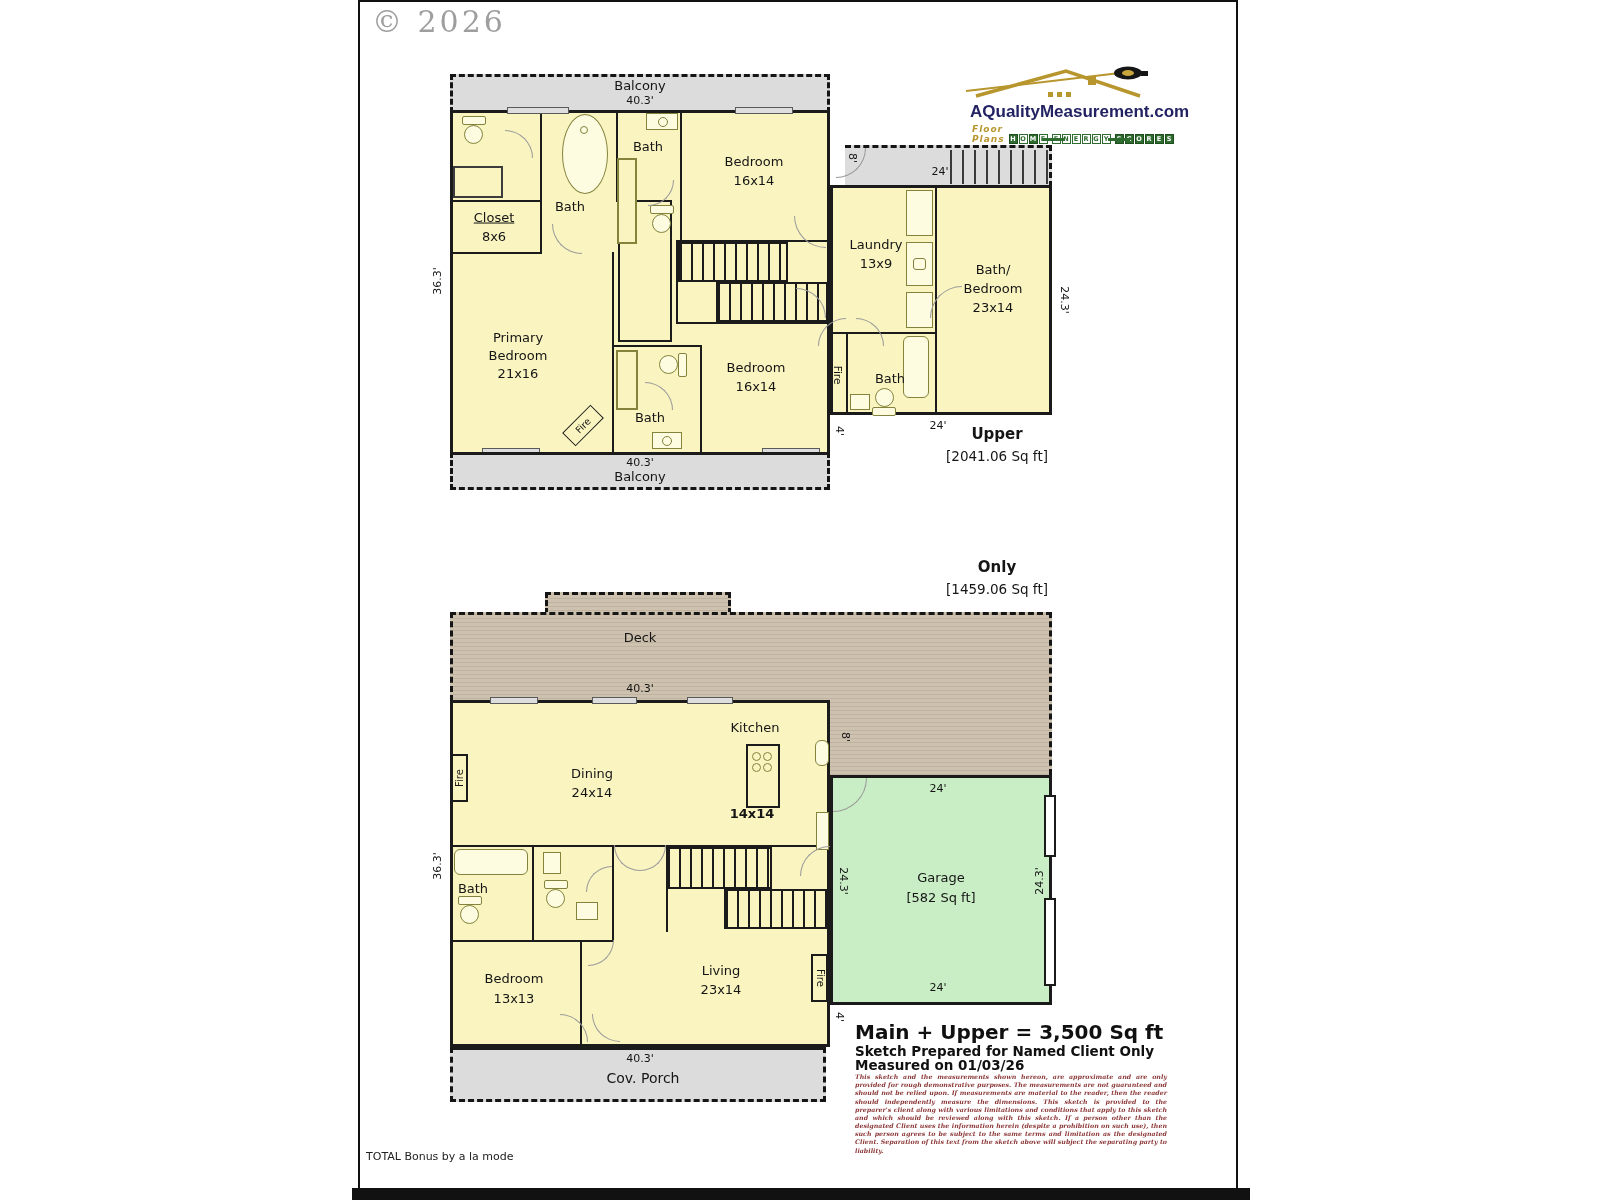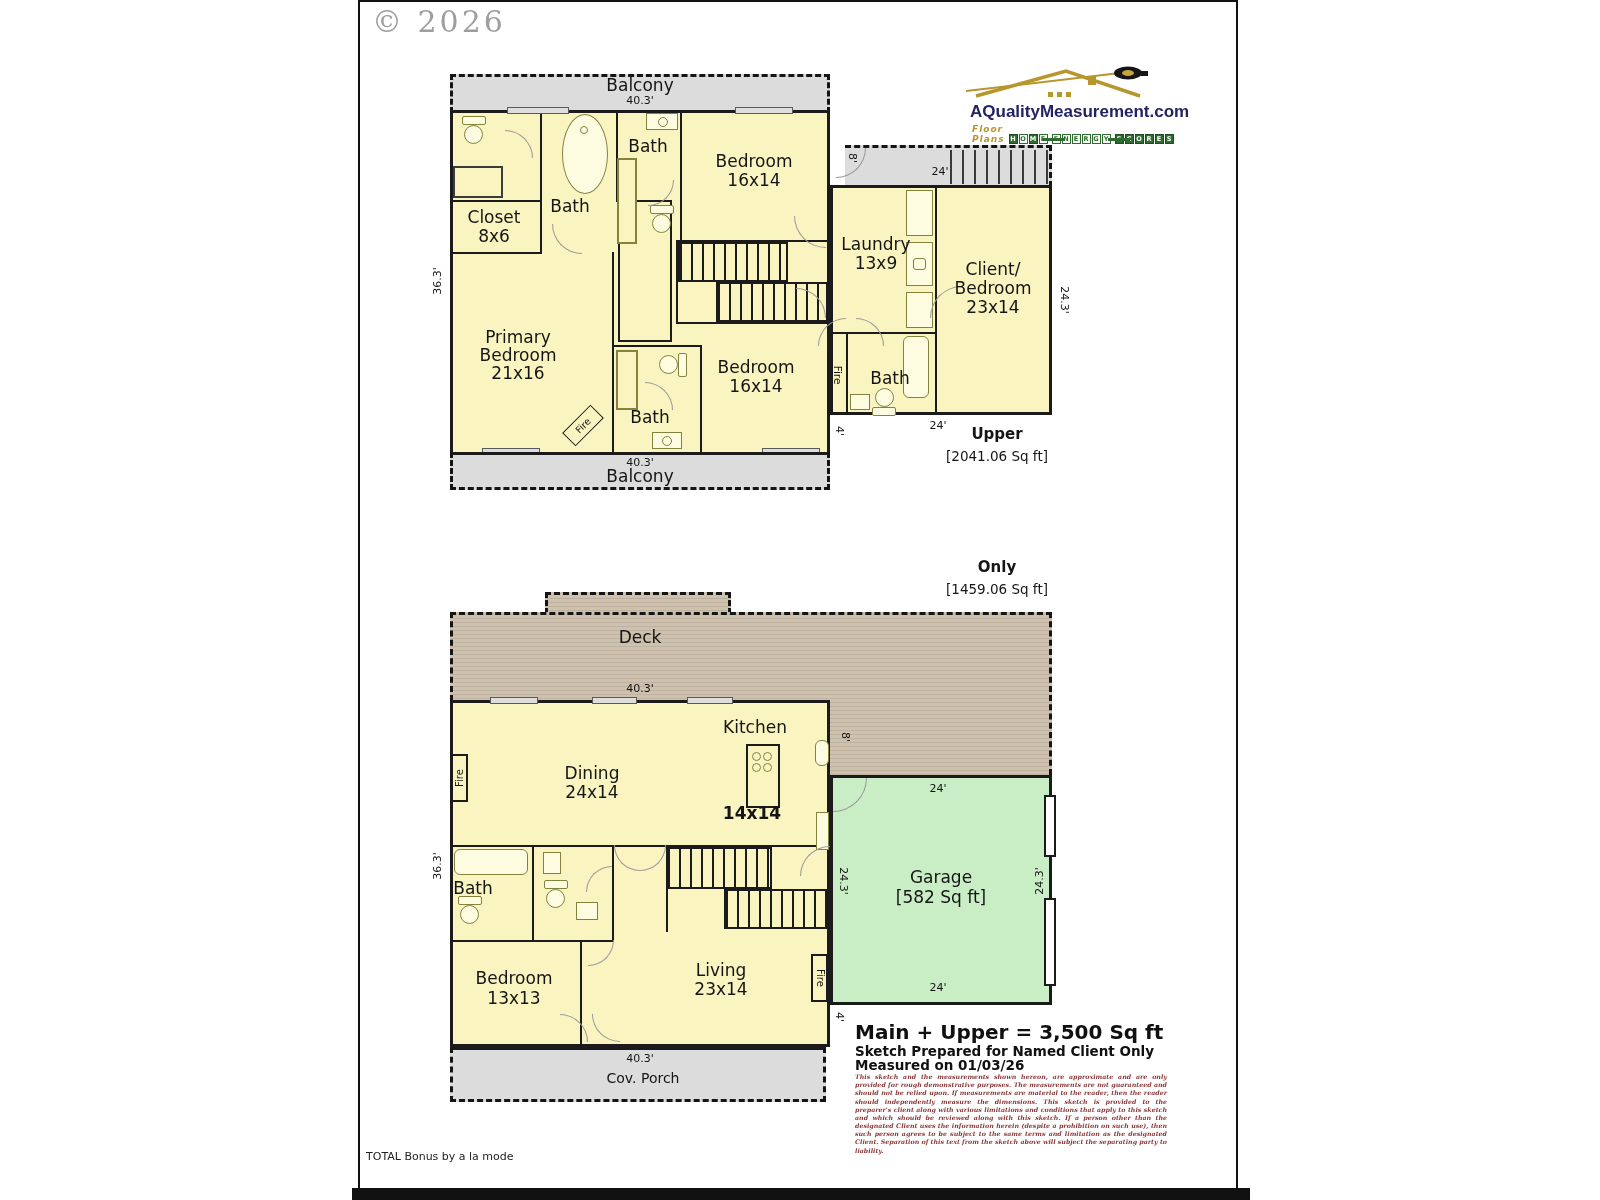--- a/index.html
+++ b/index.html
@@ -1,21 +1,21 @@
 <!DOCTYPE html>
 <html><head>
 <meta charset="utf-8">
 <style>
   html,body{margin:0;padding:0;background:#ffffff;}
   #stage{position:relative;width:1600px;height:1200px;background:#ffffff;overflow:hidden;
          font-family:"DejaVu Sans",sans-serif;}
   
   .sheet-border{position:absolute;background:#111;}
   
-  .lbl{position:absolute;color:#151515;font-size:17px;line-height:1.15;white-space:nowrap;
+  .lbl{position:absolute;color:#151515;font-size:13px;line-height:1.15;white-space:nowrap;
        text-align:center;transform:translate(-50%,-50%);}
   .dim{font-size:11px;}
   .rot90{transform:translate(-50%,-50%) rotate(90deg);}
   .rotm90{transform:translate(-50%,-50%) rotate(-90deg);}
   .bold{font-weight:bold;}
   
   .area{position:absolute;box-sizing:border-box;}
   .yellow{background:#faf5c0;border:3px solid #1b1b1b;}
   .grey{background:#dcdcdc;}
   .dashT{border-top:3px dashed #151515;}
@@ -204,27 +204,27 @@
   <div class="arc arc-bl" style="left:794px;top:216px;width:32px;height:32px;"></div>
   <div class="arc arc-tr" style="left:796px;top:288px;width:30px;height:30px;"></div>
   <div class="arc arc-tl" style="left:930px;top:286px;width:32px;height:32px;"></div>
   <div class="arc arc-br" style="left:836px;top:148px;width:30px;height:30px;"></div>
   <div class="arc arc-tl" style="left:818px;top:318px;width:28px;height:28px;"></div>
   <div class="arc arc-tr" style="left:856px;top:318px;width:28px;height:28px;"></div>
   <div class="arc arc-tr" style="left:645px;top:382px;width:28px;height:28px;"></div>
 
   <div class="lbl" style="left:570px;top:207px;">Bath</div>
   <div class="lbl" style="left:648px;top:147px;">Bath</div>
-  <div class="lbl" style="left:494px;top:218px;">Closet</div>
+  <div class="lbl" style="left:494px;top:218px;text-decoration:underline;">Closet</div>
   <div class="lbl" style="left:494px;top:237px;">8x6</div>
   <div class="lbl" style="left:754px;top:162px;">Bedroom</div>
   <div class="lbl" style="left:754px;top:181px;">16x14</div>
   <div class="lbl" style="left:876px;top:245px;">Laundry</div>
   <div class="lbl" style="left:876px;top:264px;">13x9</div>
-  <div class="lbl" style="left:993px;top:270px;">Client/</div>
+  <div class="lbl" style="left:993px;top:270px;">Bath/</div>
   <div class="lbl" style="left:993px;top:289px;">Bedroom</div>
   <div class="lbl" style="left:993px;top:308px;">23x14</div>
   <div class="lbl" style="left:518px;top:338px;">Primary</div>
   <div class="lbl" style="left:518px;top:356px;">Bedroom</div>
   <div class="lbl" style="left:518px;top:374px;">21x16</div>
   <div class="lbl" style="left:756px;top:368px;">Bedroom</div>
   <div class="lbl" style="left:756px;top:387px;">16x14</div>
   <div class="lbl" style="left:650px;top:418px;">Bath</div>
   <div class="lbl" style="left:890px;top:379px;">Bath</div>
   <div class="fire-diamond" style="left:563px;top:416px;width:38px;height:17px;transform:rotate(-45deg);">Fire</div>

